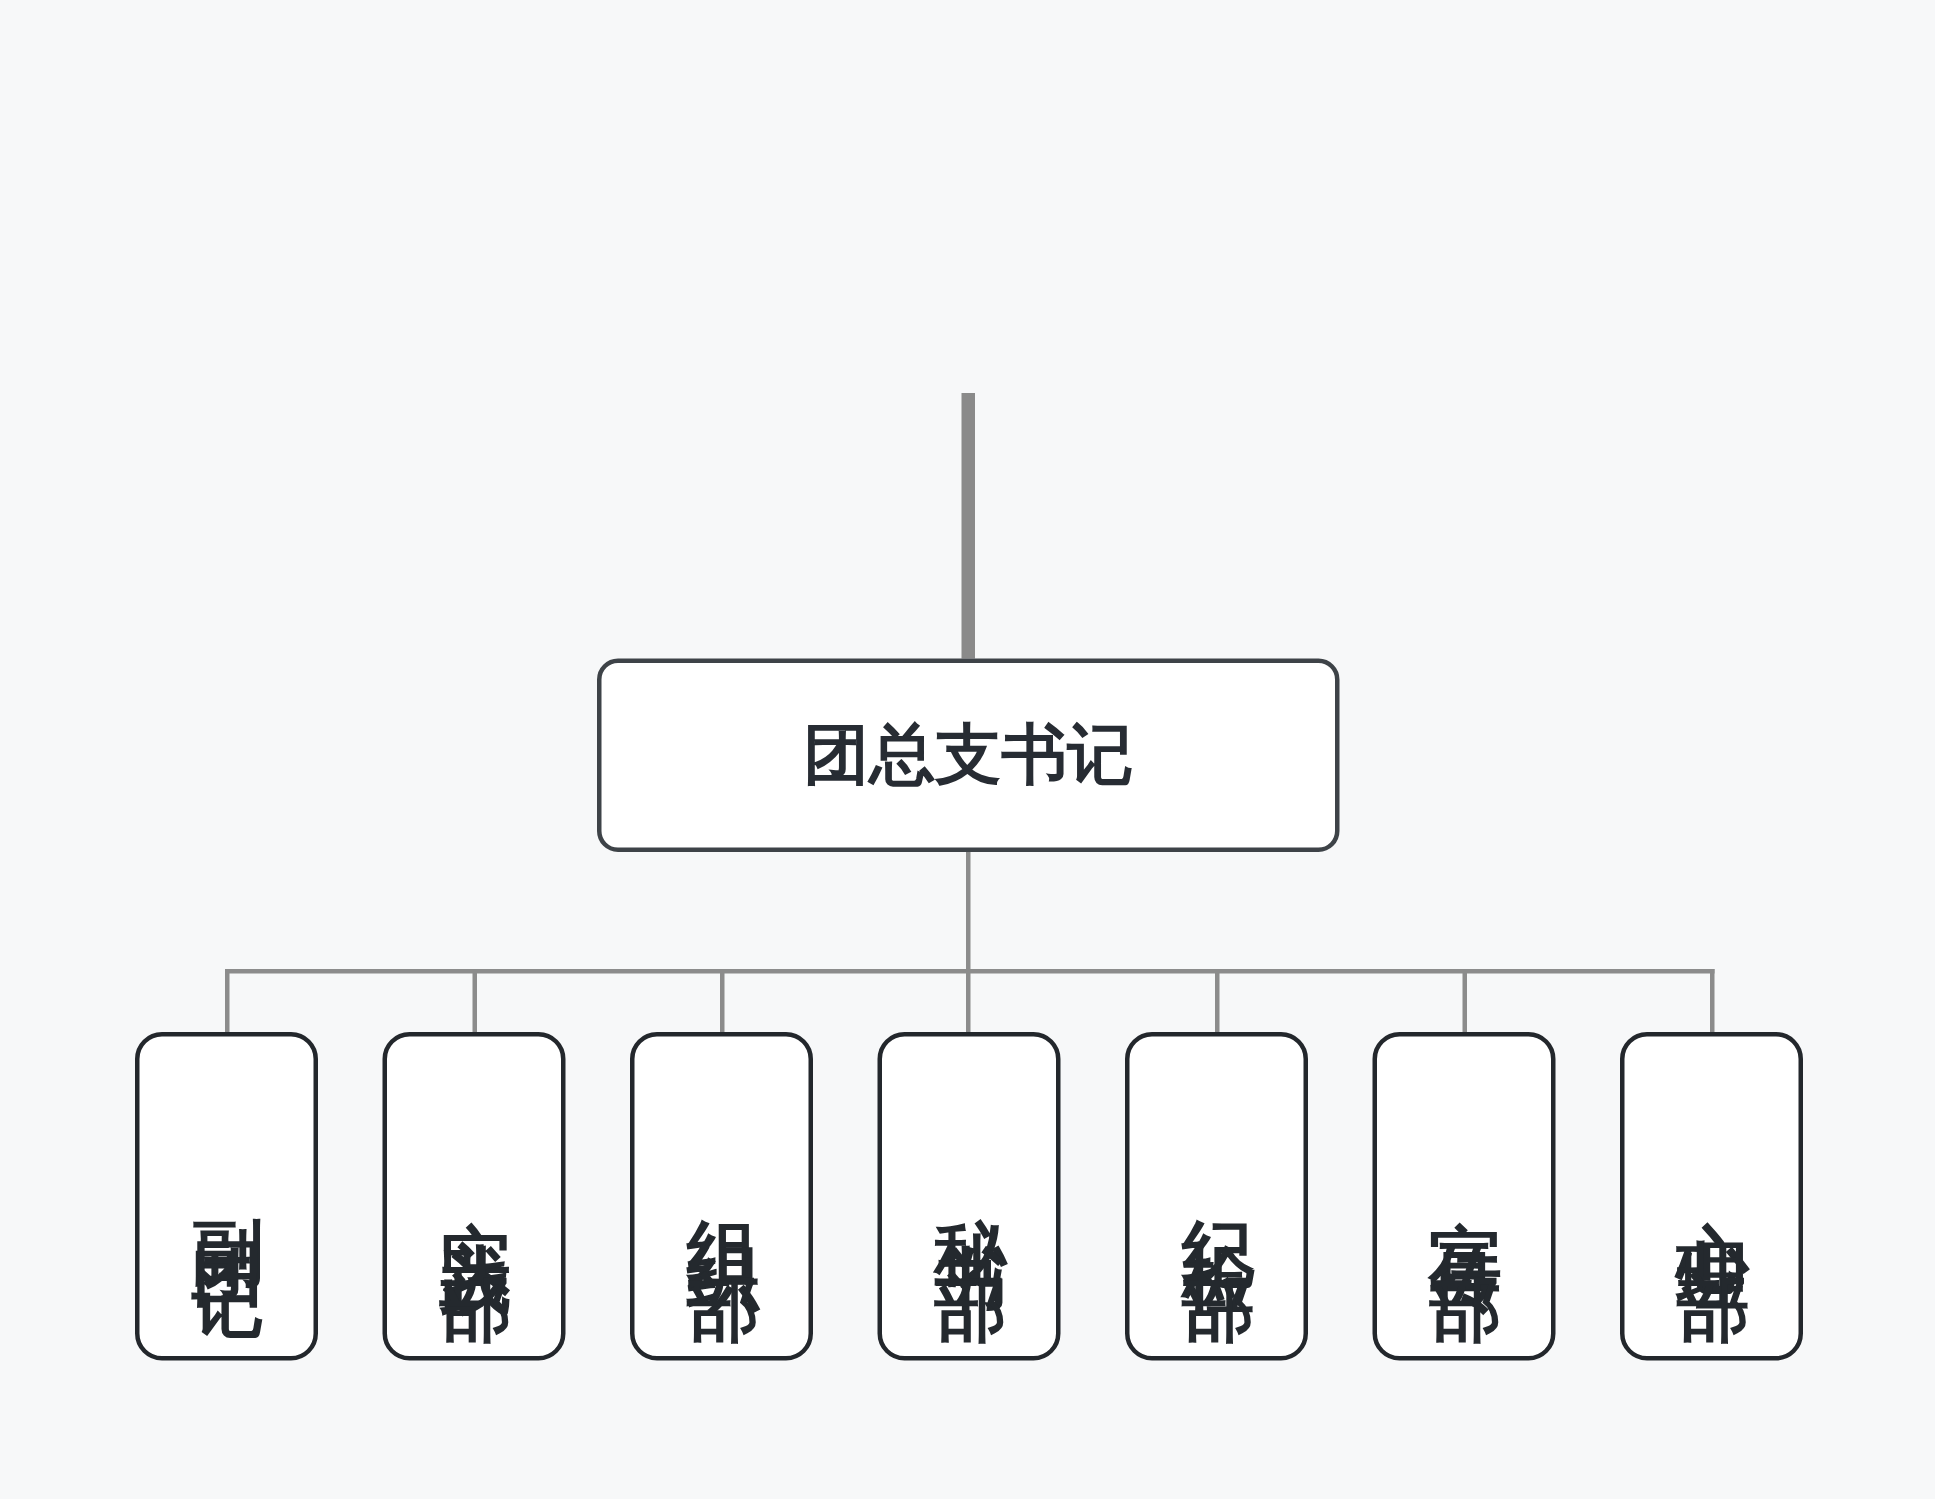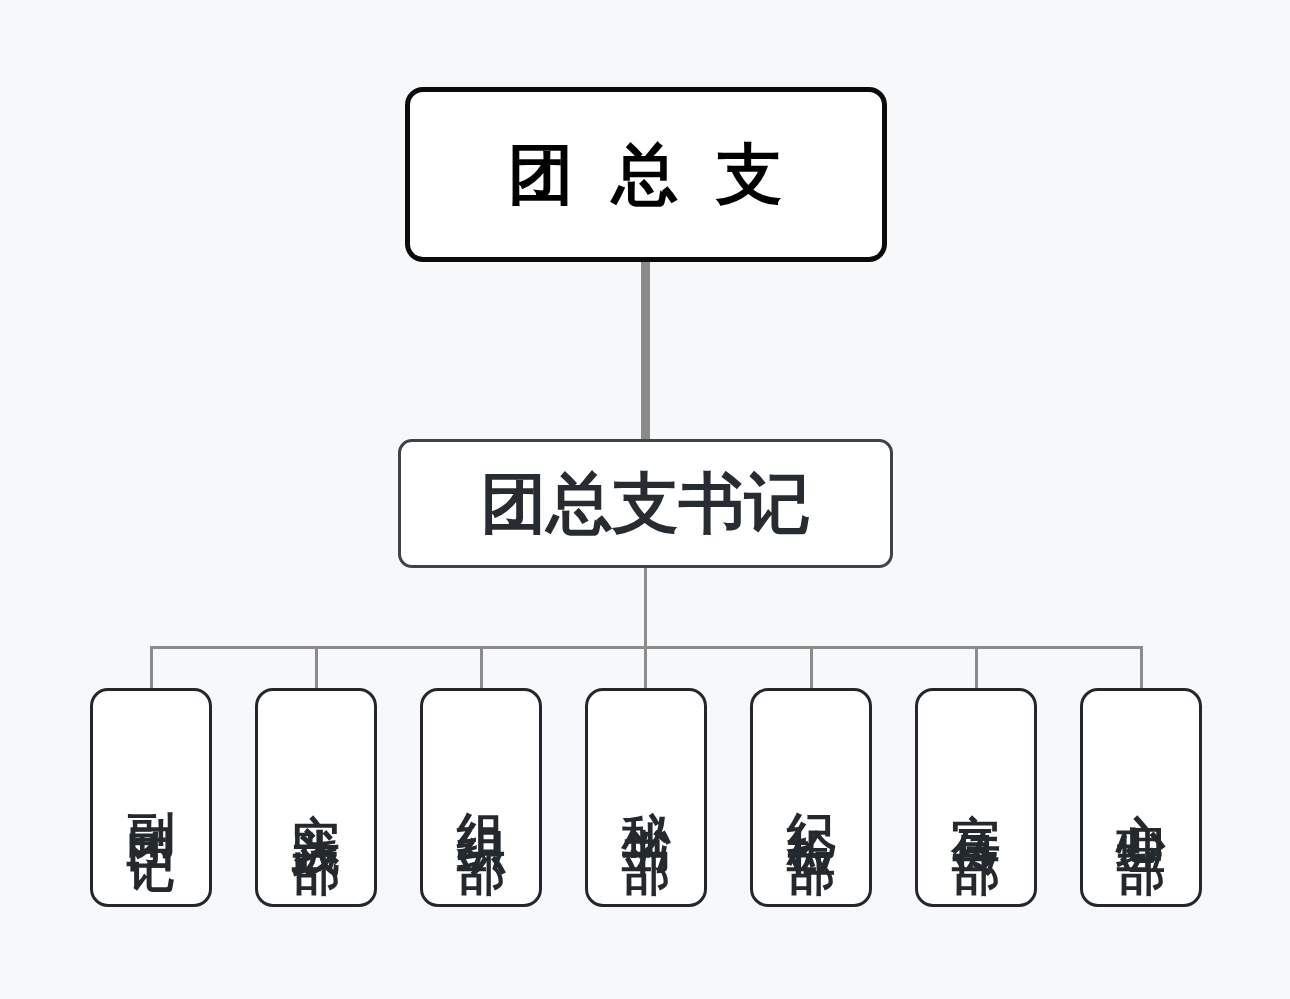--- a/index.html
+++ b/index.html
@@ -39,21 +39,21 @@
     word-spacing: 16px;
     white-space: pre;
   }
   .node-mid {
     left: 398px;
     top: 439px;
     width: 495px;
     height: 129px;
     border: 3px solid #3e4348;
     border-radius: 14px;
-    font-size: 66px;
+    font-size: 44px;
     font-weight: 700;
     color: #272c33;
   }
   .node-dept {
     top: 688px;
     width: 122px;
     height: 219px;
     border: 3px solid #23272c;
     border-radius: 18px;
   }
@@ -93,21 +93,20 @@
     top: 646px;
     width: 3px;
     height: 44px;
   }
 </style>
 </head>
 <body>
 
 <div class="canvas">
 
-  <div class="node node-top">团 总 支</div>
 
   <div class="conn conn-thick"></div>
 
   <div class="node node-mid">团总支书记</div>
 
   <div class="conn conn-stem"></div>
   <div class="conn conn-hbar"></div>
   <div class="conn conn-drop" style="left:150px"></div>
   <div class="conn conn-drop" style="left:315px"></div>
   <div class="conn conn-drop" style="left:480px"></div>

